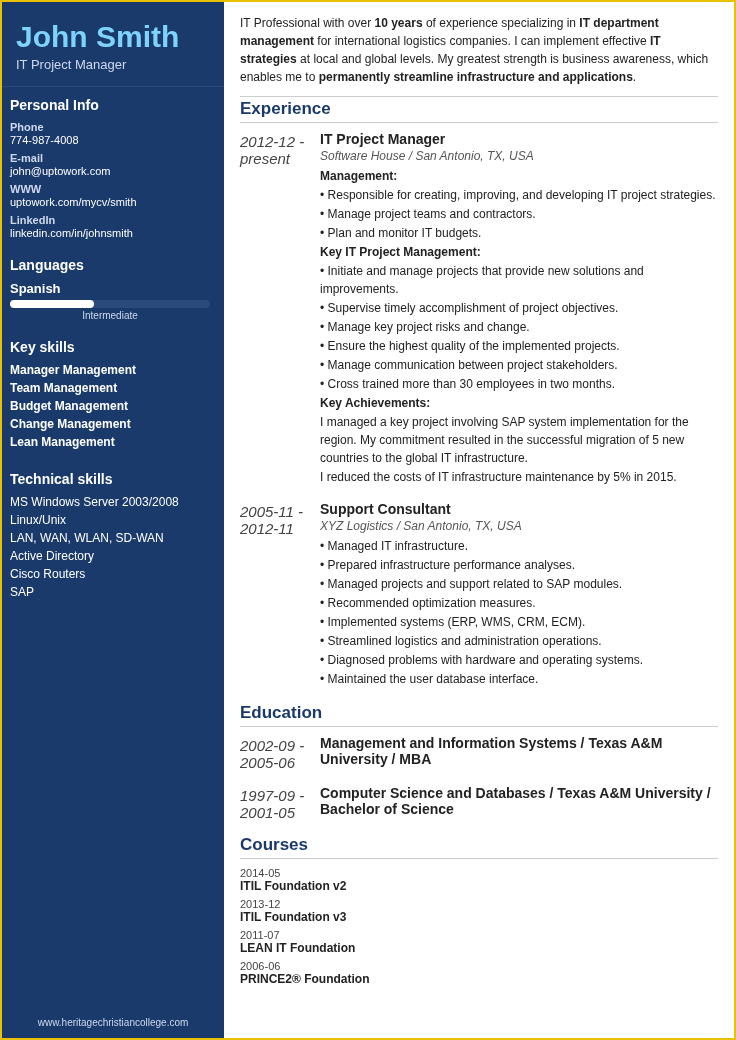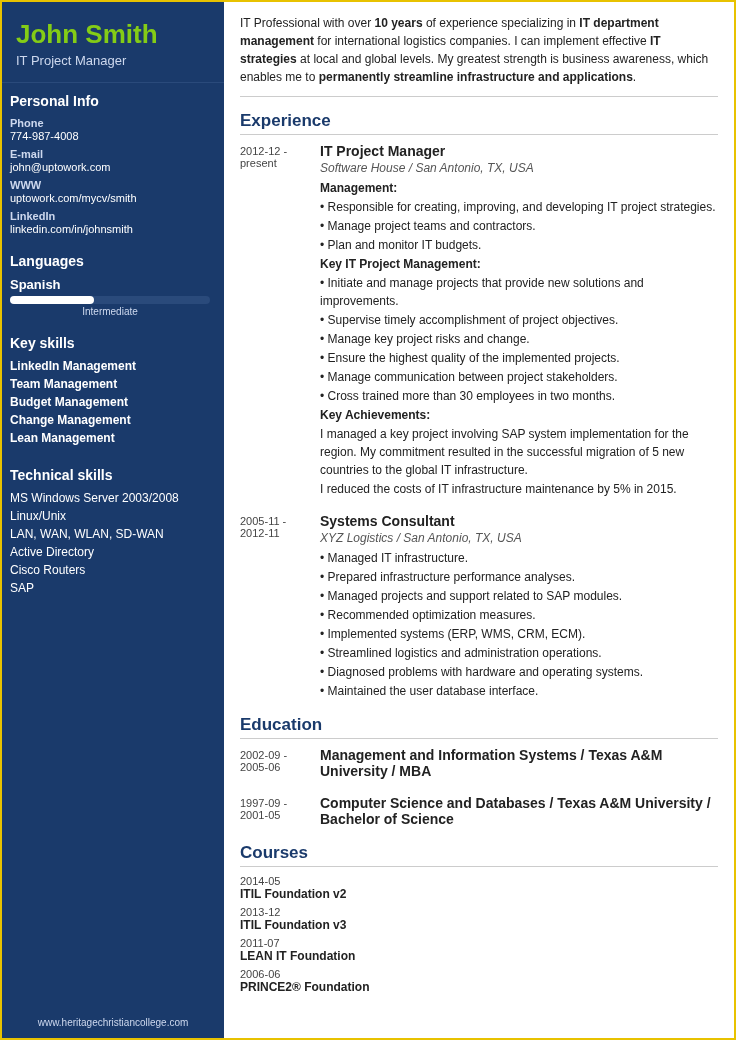--- a/index.html
+++ b/index.html
@@ -24,23 +24,23 @@
       flex-direction: column;
     }
 
     .sidebar-header {
       background: #1a3a6b;
       padding: 18px 14px 14px 14px;
       border-bottom: 1px solid #2a4a7b;
     }
 
     .sidebar-name {
-      font-size: 26px;
-      font-weight: bold;
-      color: #84cc16;
+      font-size: 30px;
+      font-weight: bold;
+      color: #7dd3fc;
       line-height: 1.1;
     }
 
     .sidebar-title {
       font-size: 13px;
       color: #cdd8ee;
       margin-top: 4px;
     }
 
     .sidebar-section {
@@ -122,21 +122,21 @@
       flex: 1;
       padding: 12px 16px 12px 16px;
       background: #fff;
       overflow: auto;
     }
 
     .summary-text {
       font-size: 12px;
       color: #222;
       line-height: 1.5;
-      margin-bottom: 14px;
+      margin-bottom: 2px;
       border-bottom: 1px solid #ccc;
       padding-bottom: 10px;
     }
 
     .summary-text b {
       font-weight: bold;
     }
 
     .section-title {
       font-size: 17px;
@@ -147,24 +147,25 @@
       padding-bottom: 3px;
     }
 
     .entry {
       display: flex;
       margin-bottom: 14px;
     }
 
     .entry-date {
       min-width: 80px;
-      font-size: 11px;
+      font-size: 15px;
       color: #444;
       padding-top: 2px;
       padding-right: 8px;
+      font-style: italic;
     }
 
     .entry-content {
       flex: 1;
     }
 
     .entry-job-title {
       font-size: 14px;
       font-weight: bold;
       color: #222;
@@ -240,21 +241,21 @@
     <div class="sidebar-section-title">Languages</div>
     <div class="lang-name">Spanish</div>
     <div class="lang-bar-container">
       <div class="lang-bar-fill"></div>
     </div>
     <div class="lang-level">Intermediate</div>
   </div>
 
   <div class="sidebar-section">
     <div class="sidebar-section-title">Key skills</div>
-    <div class="skill-item">LinkedIn Management</div>
+    <div class="skill-item">Manager Management</div>
     <div class="skill-item">Team Management</div>
     <div class="skill-item">Budget Management</div>
     <div class="skill-item">Change Management</div>
     <div class="skill-item">Lean Management</div>
   </div>
 
   <div class="sidebar-section">
     <div class="sidebar-section-title">Technical skills</div>
     <div class="tech-item">MS Windows Server 2003/2008</div>
     <div class="tech-item">Linux/Unix</div>
@@ -296,21 +297,21 @@
           <div class="bullet"><b>Key Achievements:</b></div>
           <div class="bullet">I managed a key project involving SAP system implementation for the region. My commitment resulted in the successful migration of 5 new countries to the global IT infrastructure.</div>
           <div class="bullet">I reduced the costs of IT infrastructure maintenance by 5% in 2015.</div>
         </div>
       </div>
     </div>
 
     <div class="entry">
       <div class="entry-date">2005-11 -<br>2012-11</div>
       <div class="entry-content">
-        <div class="entry-job-title">Systems Consultant</div>
+        <div class="entry-job-title">Support Consultant</div>
         <div class="entry-company">XYZ Logistics / San Antonio, TX, USA</div>
         <div class="entry-body">
           <div class="bullet">• Managed IT infrastructure.</div>
           <div class="bullet">• Prepared infrastructure performance analyses.</div>
           <div class="bullet">• Managed projects and support related to SAP modules.</div>
           <div class="bullet">• Recommended optimization measures.</div>
           <div class="bullet">• Implemented systems (ERP, WMS, CRM, ECM).</div>
           <div class="bullet">• Streamlined logistics and administration operations.</div>
           <div class="bullet">• Diagnosed problems with hardware and operating systems.</div>
           <div class="bullet">• Maintained the user database interface.</div>

